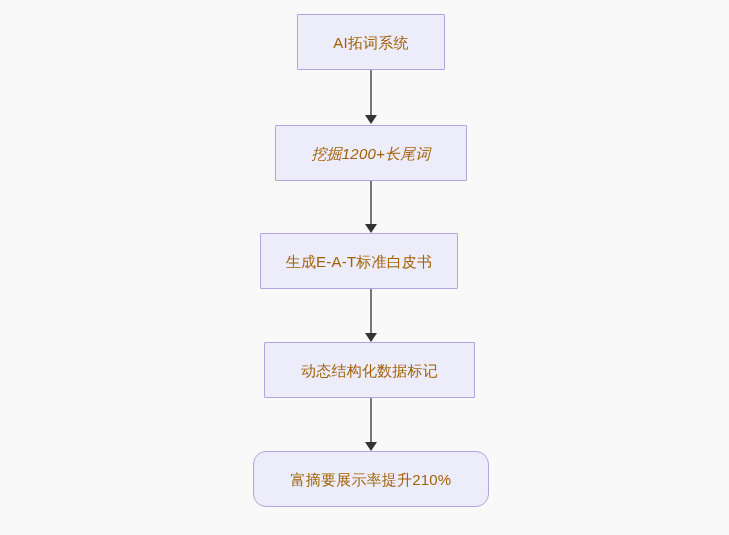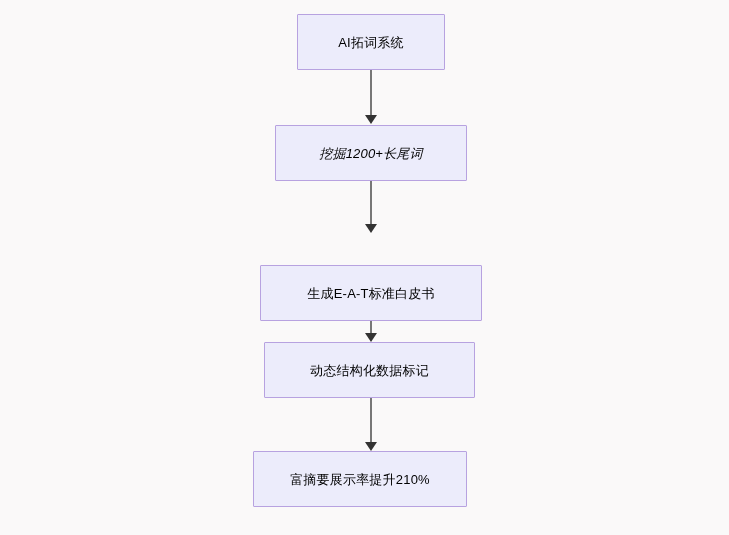--- a/index.html
+++ b/index.html
@@ -28,34 +28,34 @@
     height: 56px;
     background: #ececfb;
     border: 1px solid #b7a2e0;
     border-radius: 1px;
     display: flex;
     align-items: center;
     justify-content: center;
     z-index: 2;
   }
   .node-label {
-    font-size: 13px;
+    font-size: 15px;
     line-height: 1;
-    color: #000000;
+    color: #a16207;
     letter-spacing: .2px;
     white-space: nowrap;
     font-family: "Liberation Sans", "DejaVu Sans", sans-serif;
   }
 
   
   #node-0 { left: 297px; top: 14px;  width: 148px; }
   #node-1 { left: 275px; top: 125px; width: 192px; font-style: italic; }
-  #node-2 { left: 260px; top: 233px; width: 222px; margin-top: 32px; }
+  #node-2 { left: 260px; top: 233px; width: 198px; }
   #node-3 { left: 264px; top: 342px; width: 211px; }
-  #node-4 { left: 253px; top: 451px; width: 214px; }
+  #node-4 { left: 253px; top: 451px; width: 236px; border-radius: 13px; }
 
   
   .edge {
     position: absolute;
     left: 370px;
     width: 2px;
     background: #777777;
     z-index: 1;
   }
   .arrowhead {

